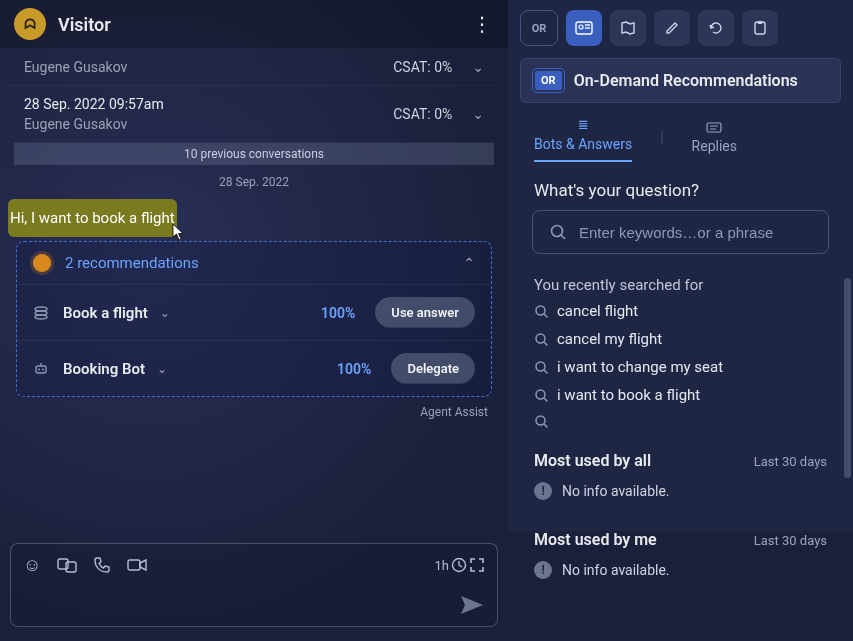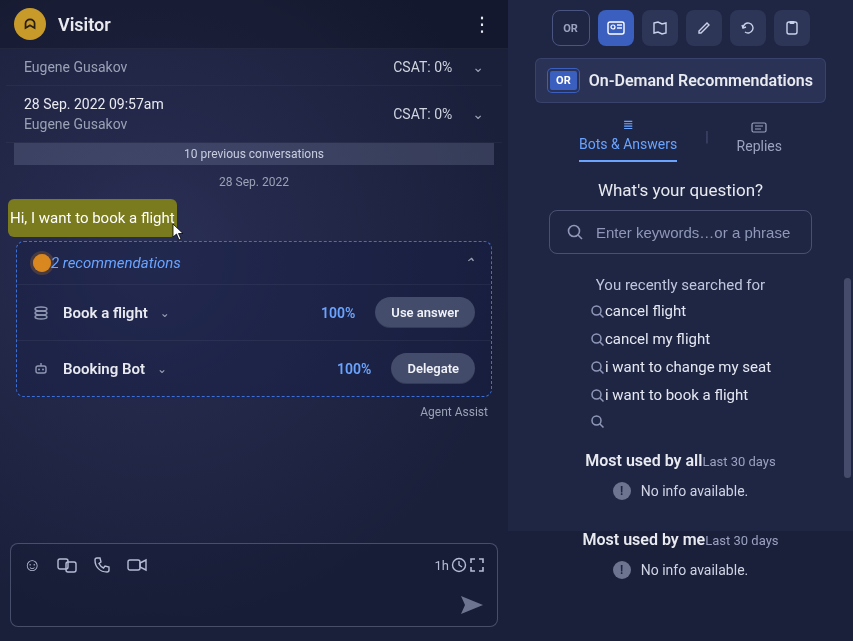--- a/index.html
+++ b/index.html
@@ -73,23 +73,22 @@
   }
   .msg-meta { font-size:12px; color:#9aa2b5; margin: 6px 0 10px 2px; }
   .rec-panel {
     border: 1.5px dashed #3d6fd6;
     border-radius: 8px;
     margin: 4px 8px 4px;
     padding: 0;
     background: rgba(20,30,70,0.35);
   }
   .rec-head {
-    display:flex; align-items:center; gap:0;
+    display:flex; align-items:center; gap:14px;
     padding: 12px 16px;
-    font-style: italic;
   }
   .rec-dot {
     width:18px;height:18px;border-radius:50%;
     background:#d9871f;
     box-shadow: 0 0 0 3px rgba(217,135,31,0.22), 0 0 0 1px rgba(217,135,31,0.5) inset;
   }
   .rec-title { color:#6aa4ff; font-size:15px; flex:1; }
   .rec-collapse { color:#9aa2b5; font-size:14px; }
   .rec-item {
     display:flex; align-items:center; gap:12px;
@@ -129,21 +128,20 @@
     font-size: 24px;
   }
 
   
   .right {
     flex:1;
     height:531px;
     background: #1f2644;
     display:flex; flex-direction:column;
     position:relative;
-    align-items:center;
   }
   .tool-row {
     display:flex; gap:8px; padding:10px 12px;
     align-items:center;
   }
   .pill {
     width:36px;height:36px;border-radius:8px;
     background: #2e3658;
     display:flex;align-items:center;justify-content:center;
     color:#c9d2ea; font-size:14px;
@@ -183,21 +181,21 @@
     padding: 12px 16px;
     color:#8f98b8;
   }
   .search input {
     background:transparent; border:none; outline:none; color:#e8eaf0; font-size:15px;
     width:100%;
   }
   .search input::placeholder { color:#8f98b8; }
   .section-label { font-size:15px; color:#bfc6dc; padding: 22px 26px 8px; }
   .recent-list { padding: 0 26px; display:flex; flex-direction:column; gap:10px; }
-  .recent-item { display:flex; align-items:center; gap:0; color:#e5e8f2; font-size:15px; cursor:pointer;}
+  .recent-item { display:flex; align-items:center; gap:8px; color:#e5e8f2; font-size:15px; cursor:pointer;}
   .recent-item .r-icon { color:#8f98b8; }
   .usage-head { display:flex; align-items:baseline; padding: 22px 26px 4px; }
   .usage-title { font-size:16px; font-weight:600; flex:1; }
   .usage-sub { font-size:13px; color:#9aa2c0; }
   .no-info { display:flex; gap:10px; align-items:center; padding: 8px 26px; color:#d0d4e4; font-size:14px;}
   .info-dot { width:18px;height:18px;border-radius:50%;background:#6c7490;color:#1f2644;display:flex;align-items:center;justify-content:center;font-size:12px;font-weight:700;}
   .right-scroll { position:absolute; right:2px; top:278px; width:7px; height:200px; background:rgba(140,150,180,0.35); border-radius:4px;}
 
   svg { display:block; }
 </style>

